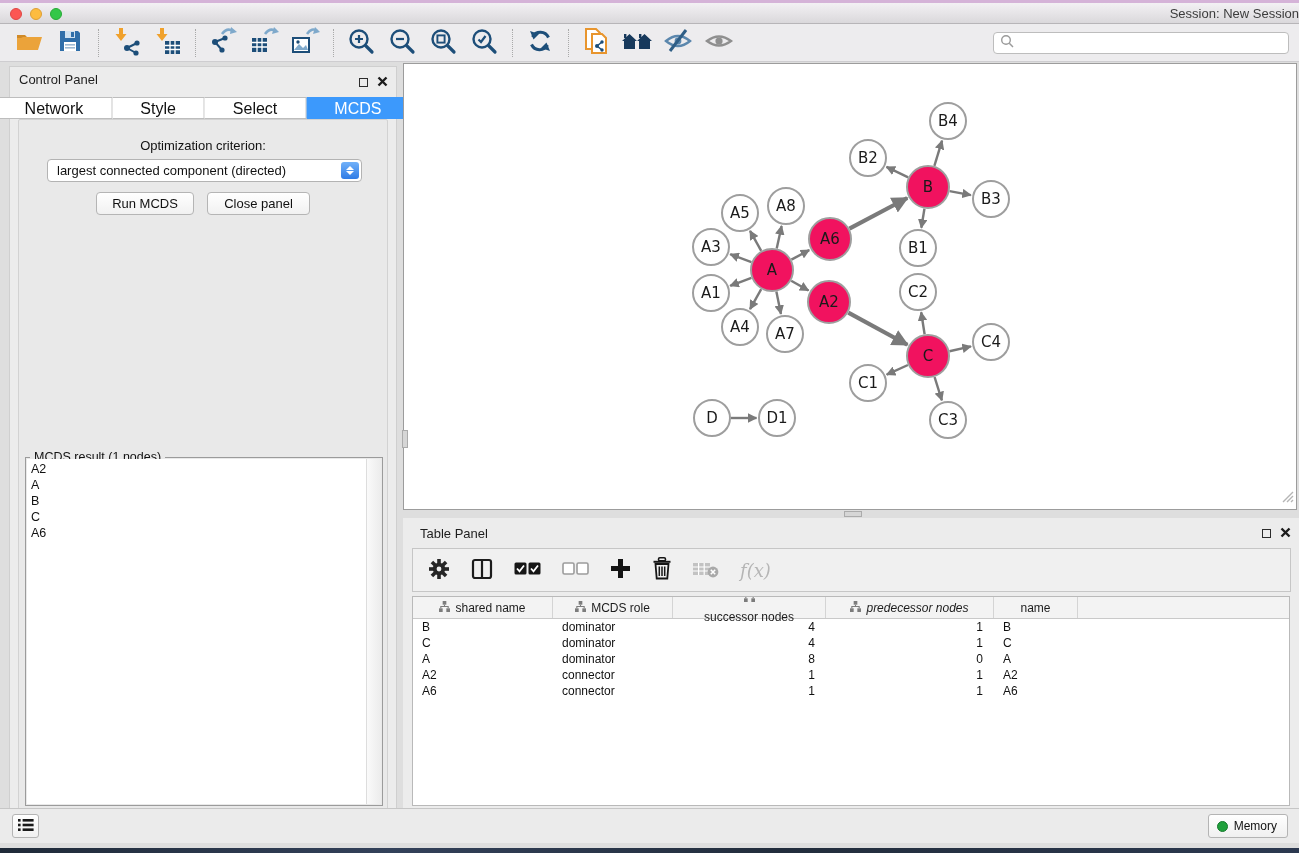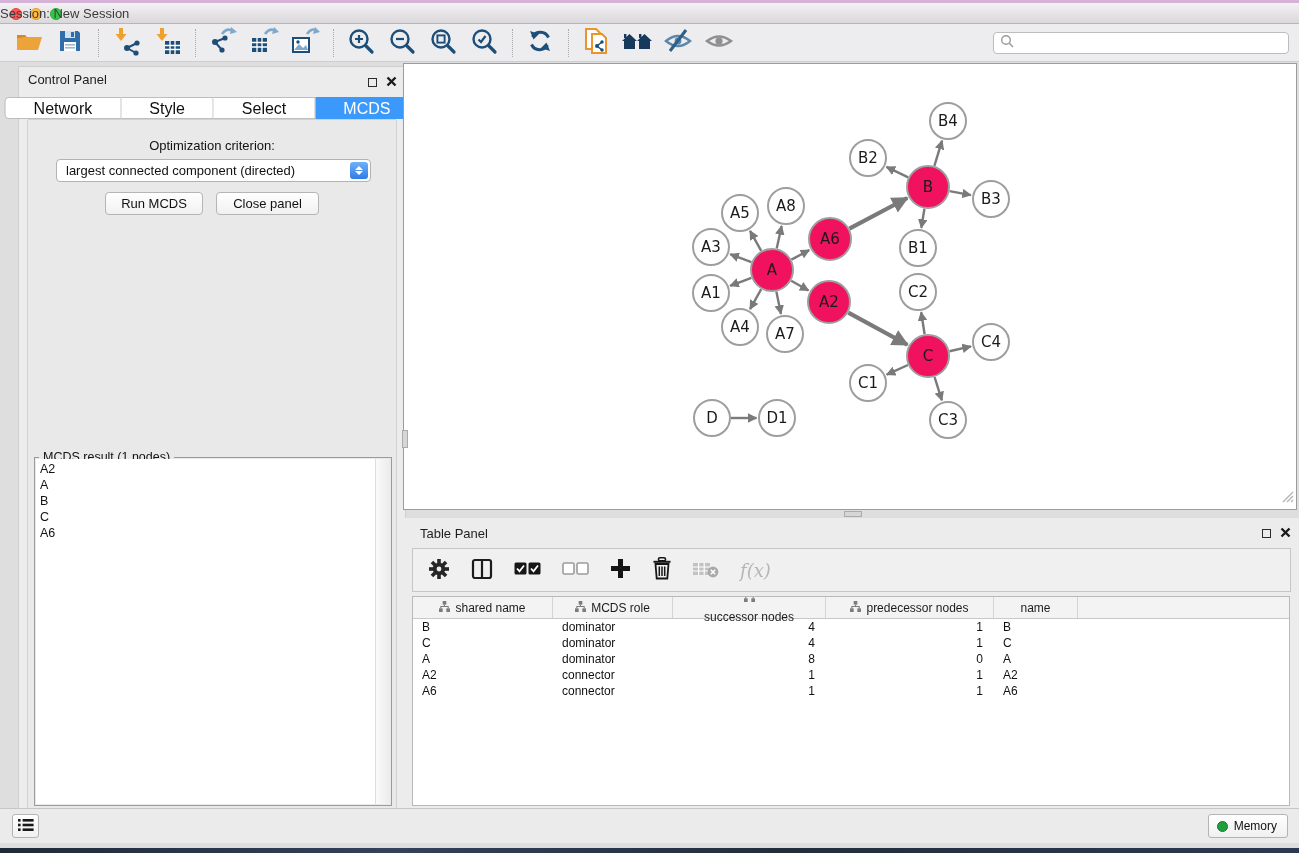--- a/index.html
+++ b/index.html
@@ -10,38 +10,38 @@
   
   .purple-edge { position:absolute; left:0; top:0; width:100%; height:3px; background:#d5b3d8; }
   .titlebar { position:absolute; left:0; top:3px; width:100%; height:21px;
     background:linear-gradient(#f3f1f4,#dad8db); border-bottom:1px solid #b7b5b8; }
   .lights { position:absolute; left:10px; top:5px; display:flex; gap:8px; }
   .light { width:12px; height:12px; border-radius:50%; }
   .light.red { background:#fc5753; border:1px solid #df4744; }
   .light.yellow { background:#fdbc40; border:1px solid #de9f34; }
   .light.green { background:#33c748; border:1px solid #27aa35; }
   .win-title { position:absolute; left:0; right:0; top:0; height:21px; line-height:21px;
-    text-align:left; font-size:13px; color:#3c3c3c; }
+    text-align:right; font-size:13px; color:#3c3c3c; }
 
   
   .toolbar { position:absolute; left:0; top:24px; width:100%; height:38px; background:#edecee;
     border-bottom:1px solid #cecdd0; display:flex; align-items:center; padding-left:12px; }
   .tbtn { background:none; border:none; width:34px; height:32px; display:flex; align-items:center;
     justify-content:center; margin-right:7px; cursor:pointer; }
   .tsep { width:1px; height:28px; border-left:1px dotted #a9a9a9; margin:0 10px 0 4px; }
   .searchbox { position:absolute; right:10px; top:8px; width:296px; height:22px; background:#fff;
     border:1px solid #bdbdbd; border-radius:4px; display:flex; align-items:center; padding-left:6px; }
   .searchbox input { border:none; outline:none; flex:1; height:18px; font-size:12px; background:transparent; }
 
   
   .panel-controls { position:absolute; right:8px; top:6px; display:flex; gap:9px; align-items:center; }
   .float-box { width:9px; height:9px; border:1.5px solid #2c2c2c; display:inline-block; }
 
   
-  .control-panel { position:absolute; left:18px; top:66px; width:388px; height:760px;
+  .control-panel { position:absolute; left:9px; top:66px; width:388px; height:760px;
     background:#ececec; border:1px solid #cfcfcf; }
   .cp-title { position:absolute; left:9px; top:5px; font-size:13px; color:#1e1e1e; }
   .cp-tabs { position:absolute; top:30px; left:50%; transform:translateX(-50%); display:flex; }
   .cp-tab { height:22px; line-height:22px; padding:0 28px; font-size:16px; color:#111; background:#fff;
     border:1px solid #bdbdbd; border-left:none; cursor:pointer; }
   .cp-tab:first-child { border-left:1px solid #bdbdbd; border-radius:4px 0 0 4px; }
   .cp-tab:last-child { border-radius:0 4px 4px 0; }
   .cp-tab.selected { background:#3c99fc; color:#fff; border-color:#3c99fc; }
   .cp-body { position:absolute; left:8px; right:8px; top:52px; bottom:8px; background:#e9e9e9;
     border:1px solid #d2d2d2; border-radius:2px; }
@@ -600,21 +600,21 @@
               <span><svg width="11" height="11" viewBox="0 0 12 12">
                   <g fill="#7c7c7c">
                     <rect x="4" y="0" width="4" height="4"></rect>
                     <rect x="0" y="8" width="4" height="4"></rect>
                     <rect x="8" y="8" width="4" height="4"></rect>
                   </g>
                   <path d="M6 4 v2 M2 8 V6 h8 v2" stroke="#7c7c7c" stroke-width="1.2" fill="none"></path>
                 </svg></span>
               <span>successor nodes</span>
             </div>
-            <div class="th" style="width: 168px;">
+            <div class="th" style="width: 168px; font-style: italic;">
               <span><svg width="11" height="11" viewBox="0 0 12 12">
                   <g fill="#7c7c7c">
                     <rect x="4" y="0" width="4" height="4"></rect>
                     <rect x="0" y="8" width="4" height="4"></rect>
                     <rect x="8" y="8" width="4" height="4"></rect>
                   </g>
                   <path d="M6 4 v2 M2 8 V6 h8 v2" stroke="#7c7c7c" stroke-width="1.2" fill="none"></path>
                 </svg></span>
               <span>predecessor nodes</span>
             </div>

